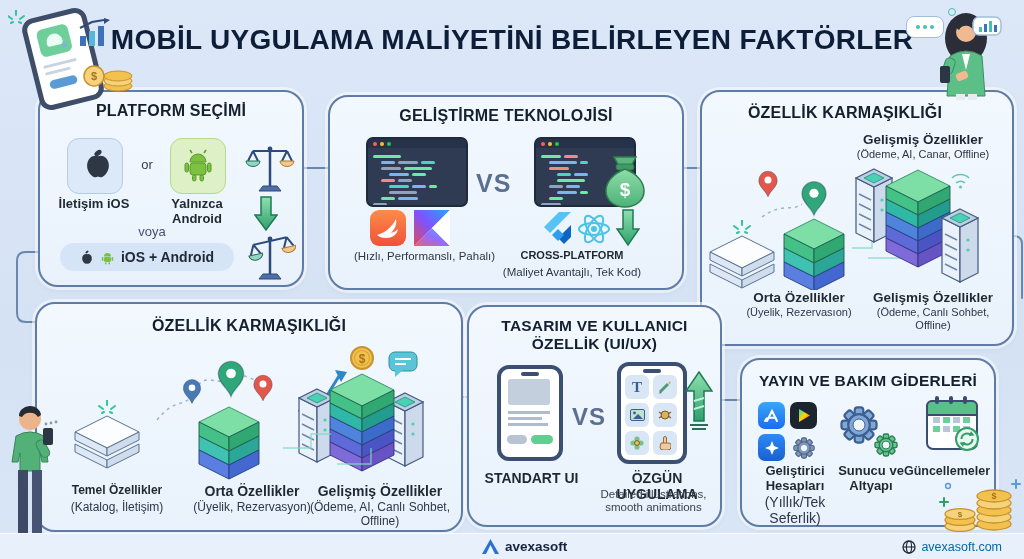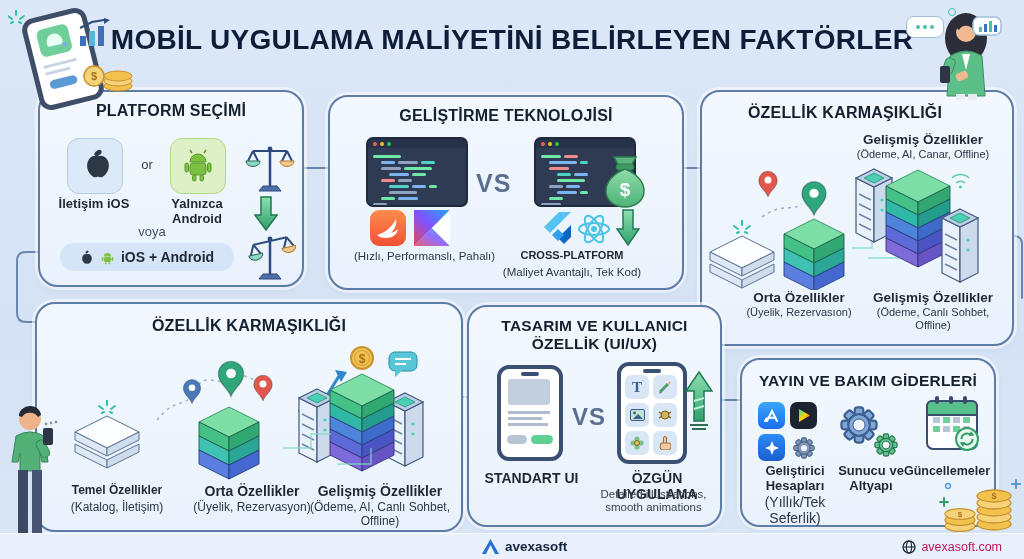--- a/index.html
+++ b/index.html
@@ -668,17 +668,17 @@
         <polygon points="8.5,6 13,15 4,15" fill="#eef4fc"></polygon>
       </svg>
       <span style="font-weight:bold;color:#16233f;font-size:13.5px">avexasoft</span>
     </div>
     <div class="abs" style="right:22px;top:6px;display:flex;align-items:center;gap:5px">
       <svg width="14" height="14">
         <circle cx="7" cy="7" r="6" fill="none" stroke="#222b3a" stroke-width="1.3"></circle>
         <ellipse cx="7" cy="7" rx="2.6" ry="6" fill="none" stroke="#222b3a" stroke-width="1.1"></ellipse>
         <line x1="1" y1="7" x2="13" y2="7" stroke="#222b3a" stroke-width="1.1"></line>
       </svg>
-      <span style="color:#be185d;font-size:12.5px">avexasoft.com</span>
+      <span style="color:#0369a1;font-size:12.5px">avexasoft.com</span>
     </div>
   </div>
 
 </div>
 
 </body></html>

